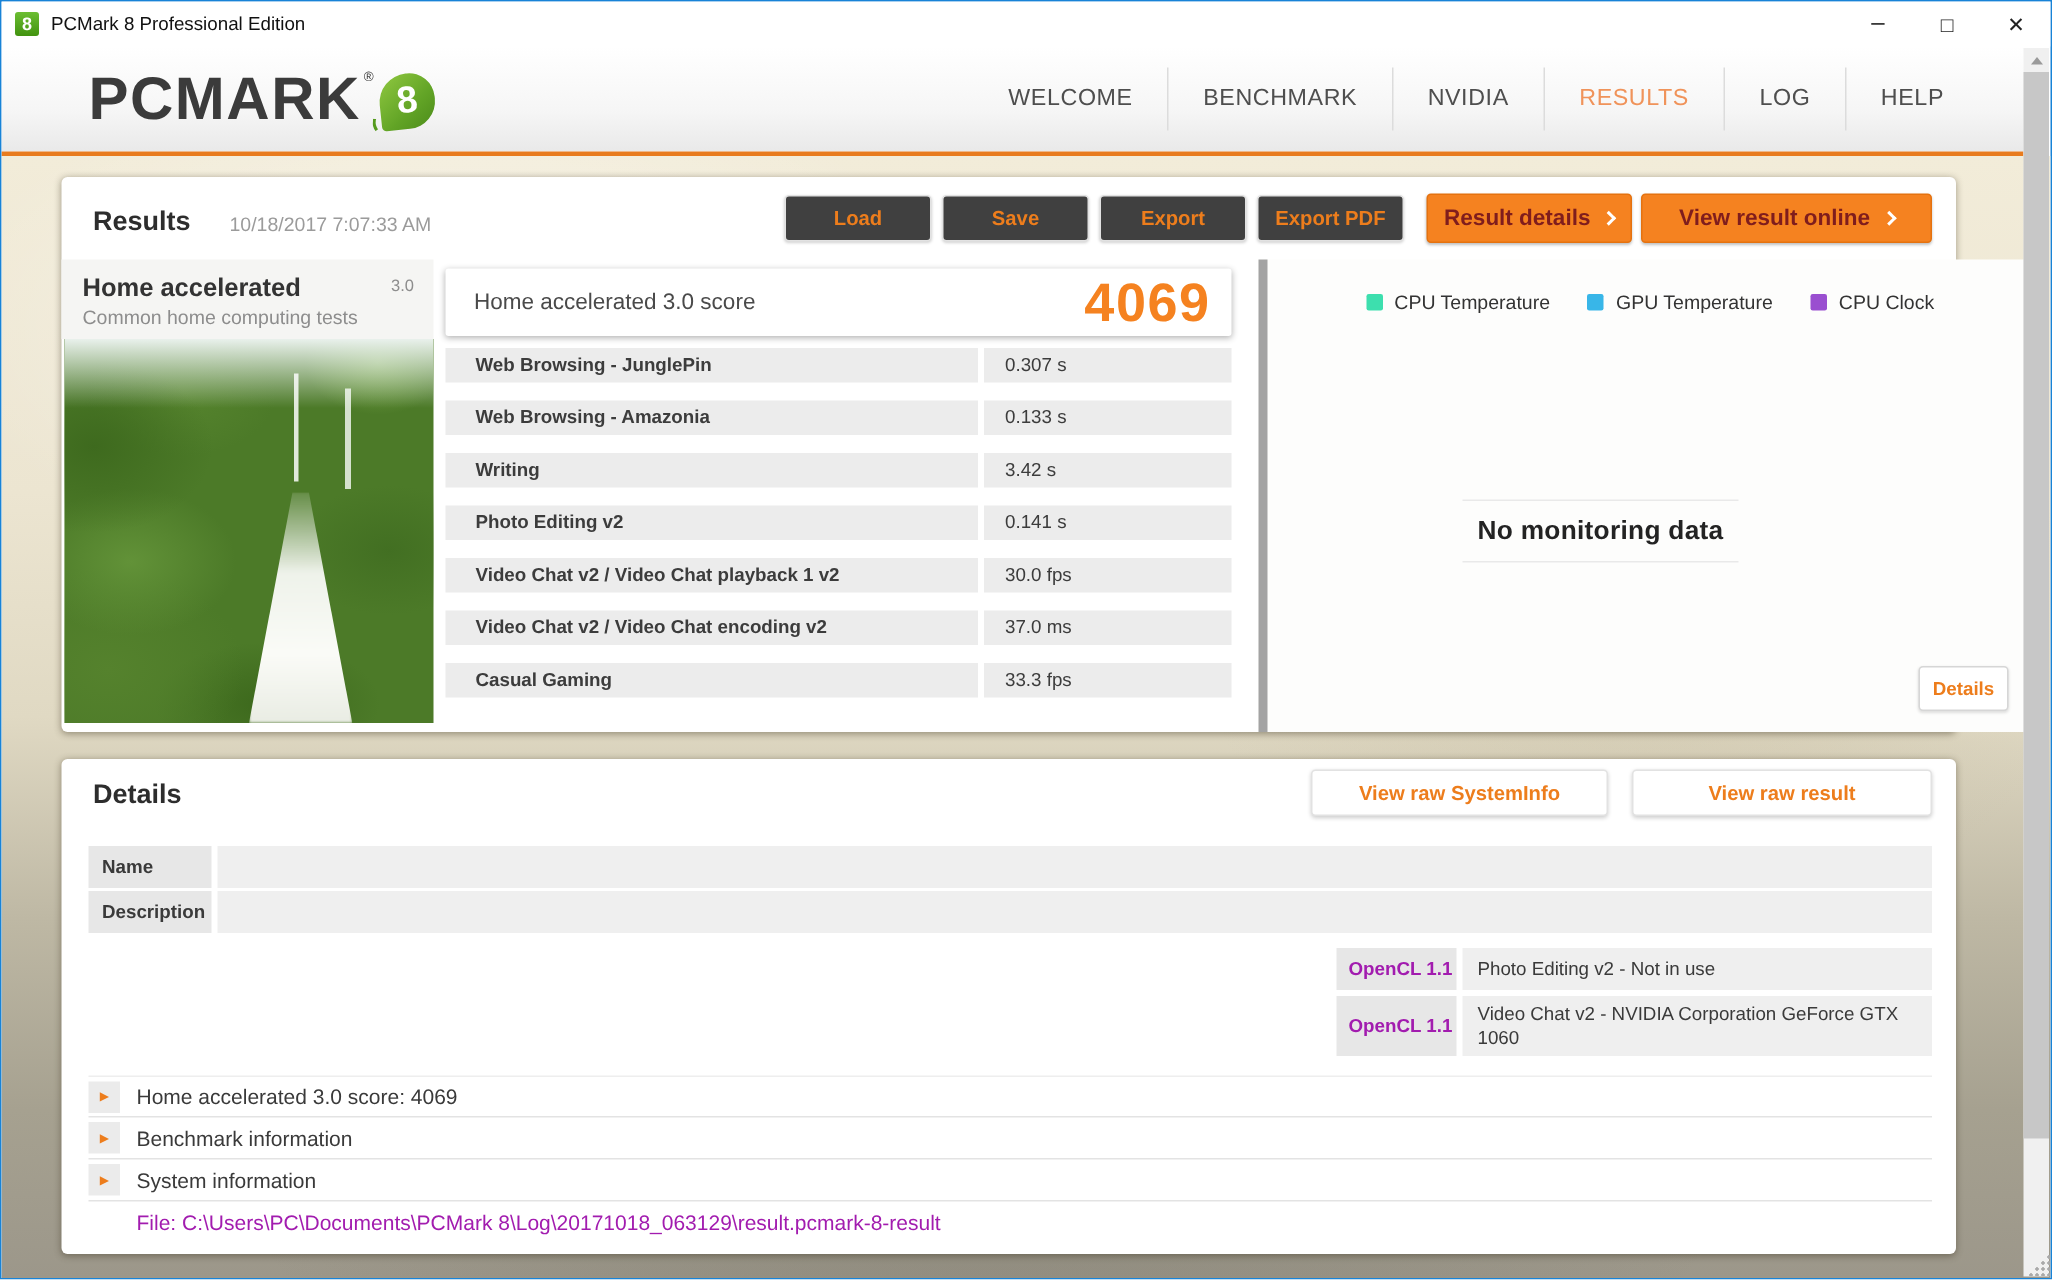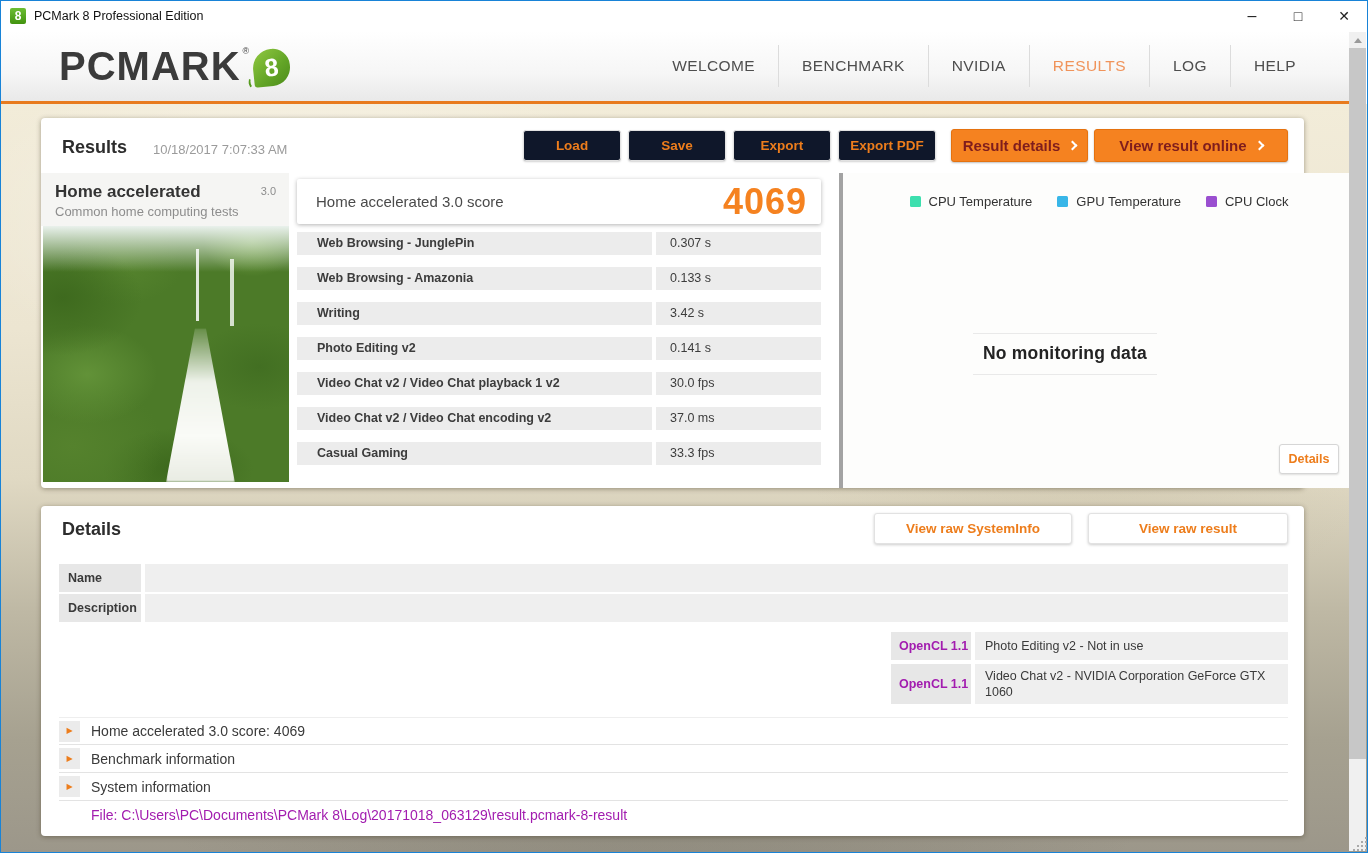--- a/index.html
+++ b/index.html
@@ -43,21 +43,21 @@
 
   .card { position:absolute; background:#fff; border-radius:4px; box-shadow:0 1px 5px rgba(60,50,30,0.45); }
   .results-card { left:40px; top:14px; width:1263px; height:370px; }
   .details-card { left:40px; top:402px; width:1263px; height:330px; }
 
   
   .results-heading { position:absolute; left:21px; top:19px; font-size:18px; font-weight:bold; color:#2d2d2d; }
   .results-date { position:absolute; left:112px; top:24px; font-size:13px; color:#9b9b9b; }
   .results-buttons { position:absolute; right:16px; top:11px; display:flex; align-items:center; }
   .btn { display:flex; align-items:center; justify-content:center; border-radius:3px; cursor:pointer; font-weight:bold; }
-  .btn-white { background:#0f172a; border:1px solid #e2e2e2; box-shadow:0 1px 2px rgba(0,0,0,0.18); color:#ed7d1c; font-size:13.5px; width:98px; height:31px; margin-right:7px; }
+  .btn-white { background:#404040; border:1px solid #e2e2e2; box-shadow:0 1px 2px rgba(0,0,0,0.18); color:#ed7d1c; font-size:13.5px; width:98px; height:31px; margin-right:7px; }
   .btn-orange { background:#f58220; border:1px solid #e5720f; box-shadow:0 1px 2px rgba(0,0,0,0.25); color:#7f1d1d; font-size:15px; height:33px; }
   .btn-rd { width:137px; margin-left:8px; margin-right:6px; }
   .btn-vo { width:194px; margin-right:0; }
   .chev { width:7px; height:7px; border-top:2.5px solid #fff; border-right:2.5px solid #fff; transform:rotate(45deg); margin-left:9px; }
 
   
   .left-col { position:absolute; left:0; top:55px; width:248px; }
   .test-header { background:#f5f5f3; height:53px; padding:9px 12px 0 14px; position:relative; }
   .test-name { font-size:17px; font-weight:bold; color:#333; }
   .test-version { position:absolute; right:13px; top:12px; font-size:11px; color:#8d8d8d; }
@@ -85,21 +85,21 @@
   .score-card { height:45px; background:#fff; box-shadow:0 1px 4px rgba(0,0,0,0.3); border-radius:2px;
     display:flex; align-items:center; justify-content:space-between; padding:0 14px 0 19px; position:relative; z-index:2; }
   .score-label { font-size:15px; color:#4a4a4a; }
   .score-value { font-size:36px; font-weight:bold; color:#f58220; letter-spacing:1px; }
   .result-table { margin-top:8px; }
   .result-row { display:flex; margin-bottom:12px; height:23px; }
   .cell-name { width:355px; background:#ececec; font-size:12.5px; font-weight:bold; color:#3c3c3c; line-height:23px; padding-left:20px; }
   .cell-value { margin-left:4px; flex:1; background:#ececec; font-size:12.5px; color:#3c3c3c; line-height:23px; padding-left:14px; }
 
   
-  .right-col { position:absolute; left:798px; top:55px; width:516px; height:315px; background:#fdfdfc; border-left:4px solid #a3a3a3; }
+  .right-col { position:absolute; left:798px; top:55px; width:516px; height:315px; background:#fdfdfc; border-left:6px solid #a3a3a3; }
   .legend { display:flex; justify-content:center; gap:25px; margin-top:21px; }
   .legend-item { display:flex; align-items:center; font-size:13px; color:#333; }
   .swatch { width:11px; height:11px; border-radius:1.5px; margin-right:8px; }
   .nodata-wrap { position:absolute; left:130px; top:160px; width:184px; text-align:center;
     border-top:1px solid #e9e9e9; border-bottom:1px solid #e9e9e9; padding:9px 0 10px; }
   .nodata-text { font-size:17.5px; font-weight:bold; color:#232323; letter-spacing:0.2px; }
   .monitor-details-btn { position:absolute; right:16px; bottom:14px; width:60px; height:30px;
     background:#fff; border:1px solid #d6d6d6; border-radius:3px; box-shadow:0 1px 2px rgba(0,0,0,0.12);
     color:#ed7d1c; font-size:12.5px; font-weight:bold; display:flex; align-items:center; justify-content:center; cursor:pointer; }
 

